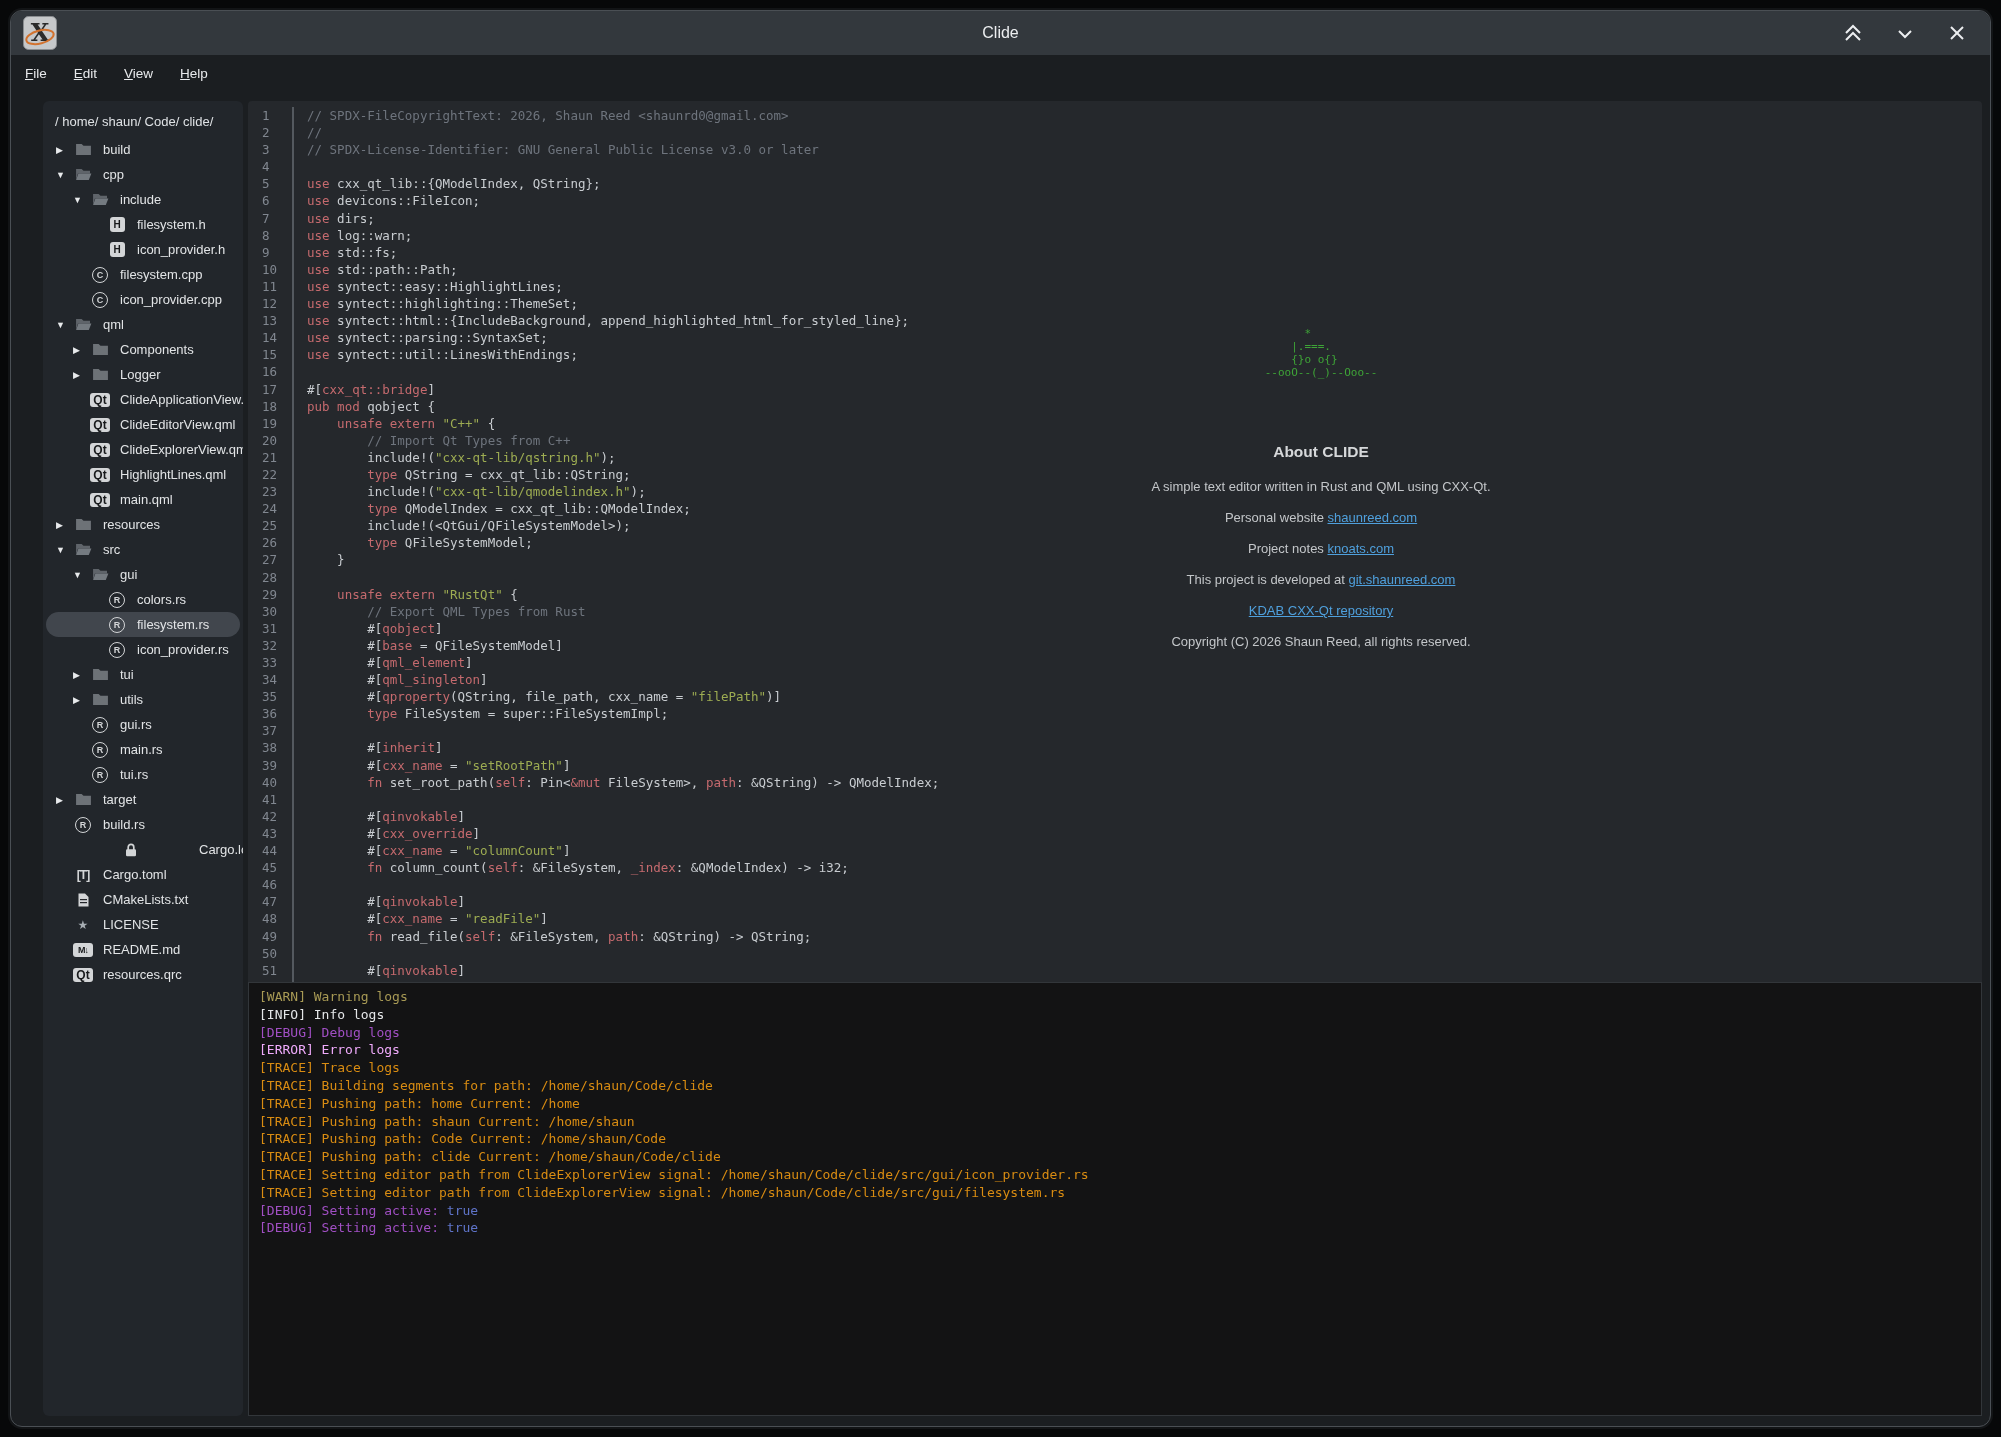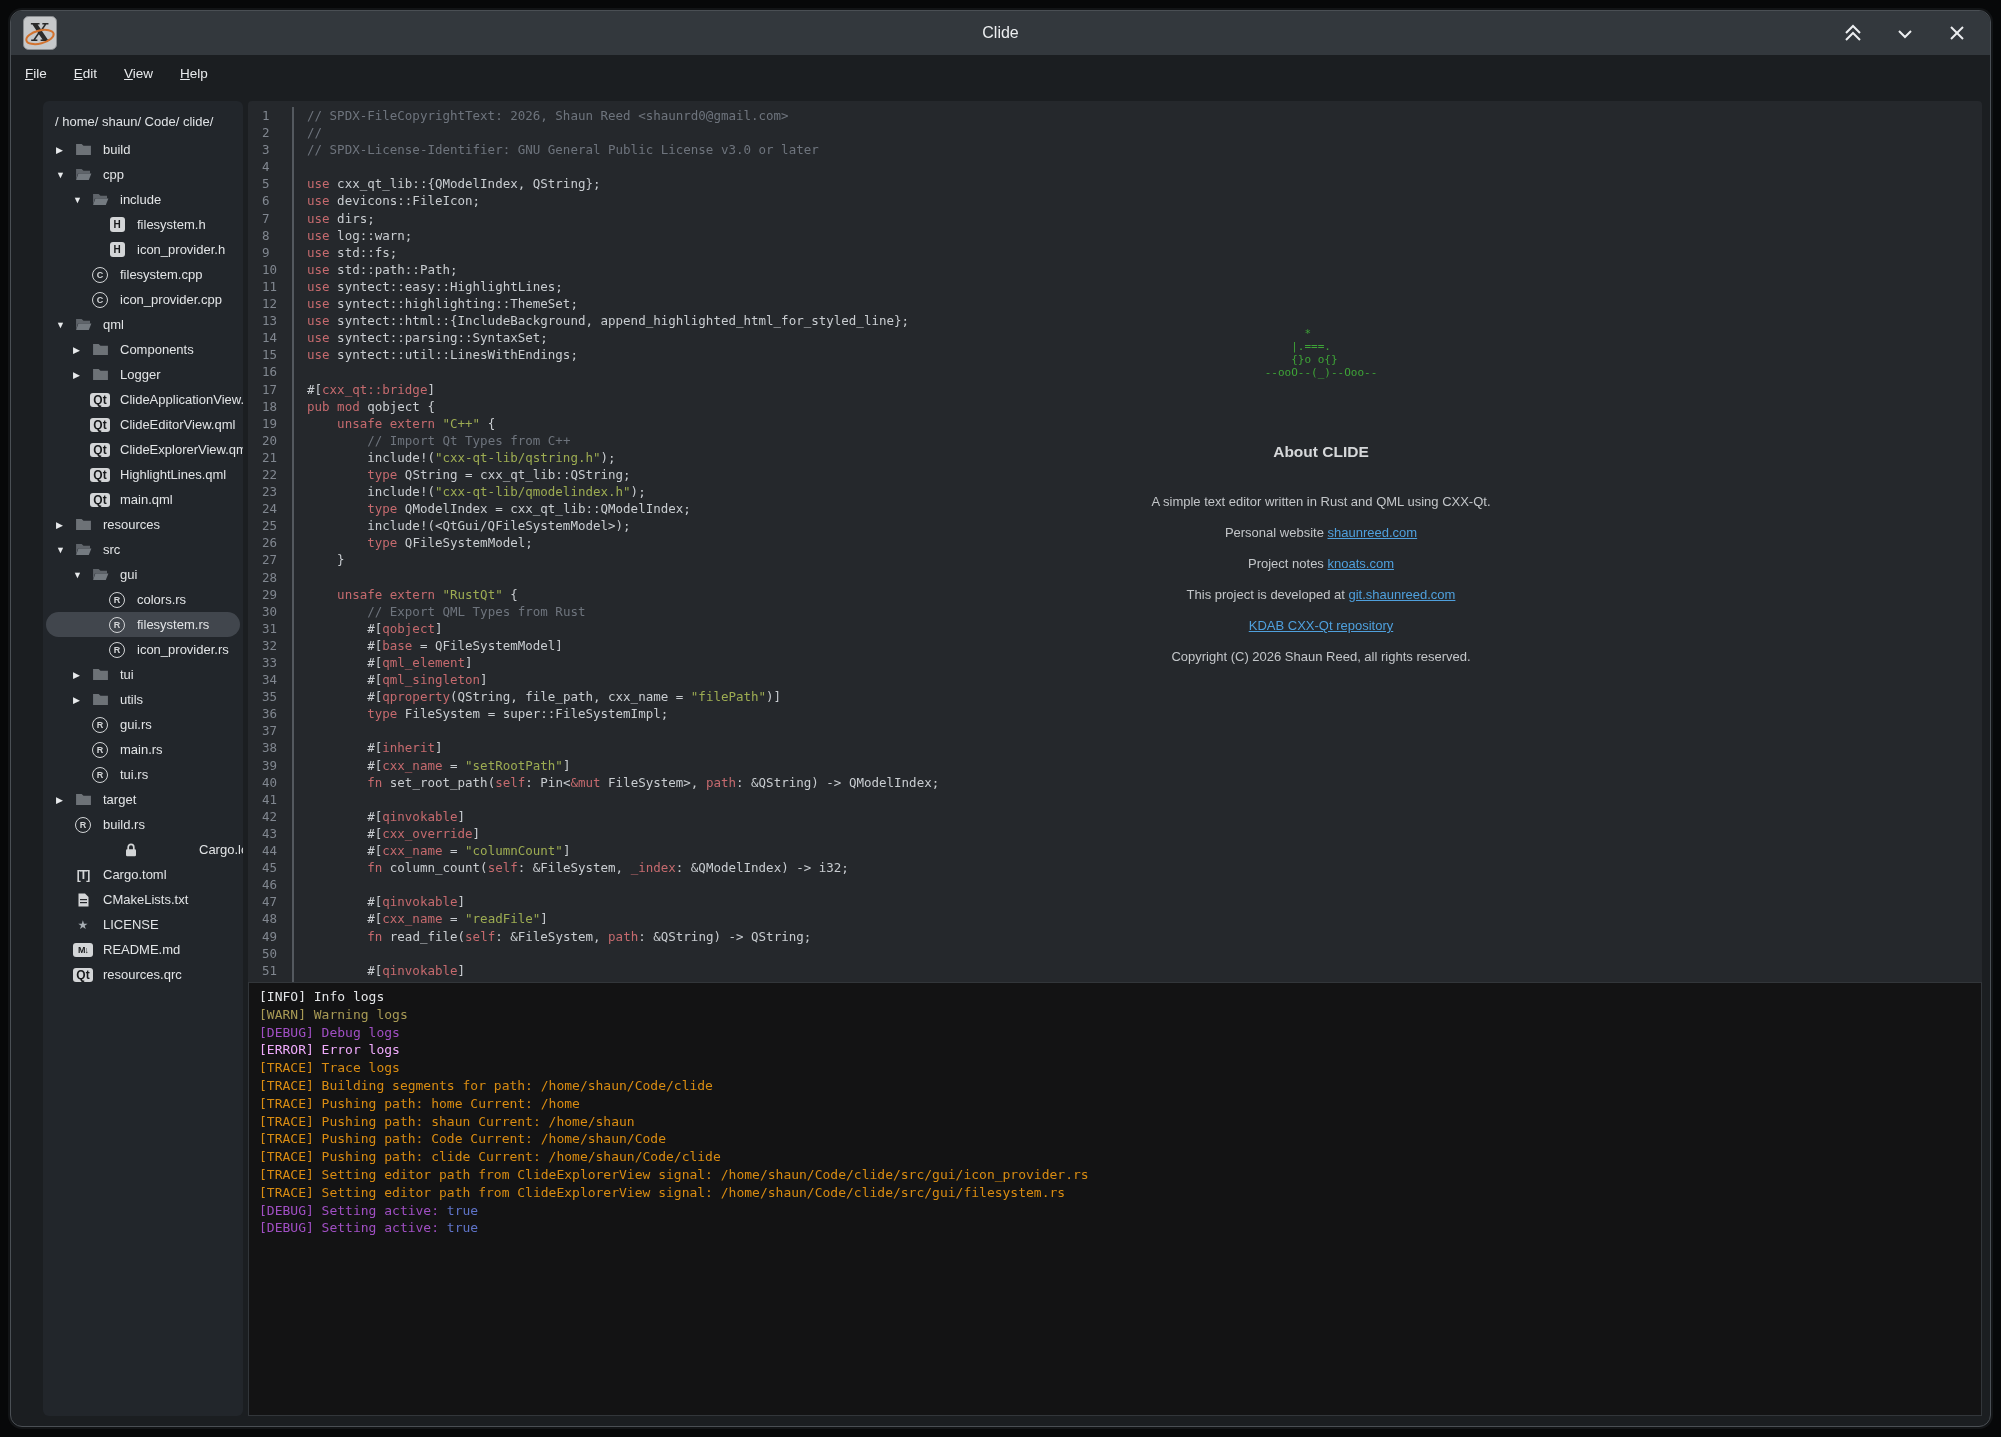--- a/index.html
+++ b/index.html
@@ -45,21 +45,21 @@
   .code-area{position:absolute;inset:0;padding-top:6px;font-family:"DejaVu Sans Mono", monospace;
     font-size:12.5px;line-height:17.1px;}
   .code-line{display:flex;height:17.1px;}
   .ln{width:44px;flex:0 0 44px;padding-left:14px;box-sizing:border-box;color:#818790;}
   .ct{border-left:2px solid #54595f;padding-left:13px;white-space:pre;color:#c9cdd1;}
   .k{color:#c56a6e;} .g{color:#9dac52;} .c{color:#6e747d;} .t{color:#c9cdd1;}
   
   .about{position:absolute;left:833px;top:226px;width:480px;text-align:center;}
   .ascii{font-family:"DejaVu Sans Mono", monospace;font-size:11px;line-height:13px;color:#3ea437;
     display:inline-block;text-align:left;margin:0 0 64px 0;}
-  .about-title{font-size:15.5px;font-weight:bold;color:#d6d8da;margin-bottom:33px;}
+  .about-title{font-size:15.5px;font-weight:bold;color:#d6d8da;margin-bottom:18px;}
   .about p{margin:0 0 16px 0;font-size:13px;color:#c3c6c9;}
   .about a{color:#4fa0dd;text-decoration:underline;cursor:pointer;}
   
   .log-line{font-family:"DejaVu Sans Mono", monospace;font-size:13px;line-height:17.8px;white-space:pre;}
   .lg-info{color:#e4e6e8;} .lg-warn{color:#a89a55;} .lg-debug{color:#a14fc4;}
   .lg-error{color:#f0abfc;} .lg-trace{color:#d98c12;} .lg-val{color:#5f74c9;}
 </style>
 </head>
 <body>
 
@@ -602,22 +602,22 @@
         <p>A simple text editor written in Rust and QML using CXX-Qt.</p>
         <p><span>Personal website </span><a>shaunreed.com</a></p>
         <p><span>Project notes </span><a>knoats.com</a></p>
         <p><span>This project is developed at </span><a>git.shaunreed.com</a></p>
         <p><a>KDAB CXX-Qt repository</a></p>
         <p>Copyright (C) 2026 Shaun Reed, all rights reserved.</p>
       </div>
     </div>
 
     <div class="log" id="log">
+        <div class="log-line"><span class="lg-warn">[WARN] Warning logs</span></div>
         <div class="log-line"><span class="lg-info">[INFO] Info logs</span></div>
-        <div class="log-line"><span class="lg-warn">[WARN] Warning logs</span></div>
         <div class="log-line"><span class="lg-debug">[DEBUG] Debug logs</span></div>
         <div class="log-line"><span class="lg-error">[ERROR] Error logs</span></div>
         <div class="log-line"><span class="lg-trace">[TRACE] Trace logs</span></div>
         <div class="log-line"><span class="lg-trace">[TRACE] Building segments for path: /home/shaun/Code/clide</span></div>
         <div class="log-line"><span class="lg-trace">[TRACE] Pushing path: home Current: /home</span></div>
         <div class="log-line"><span class="lg-trace">[TRACE] Pushing path: shaun Current: /home/shaun</span></div>
         <div class="log-line"><span class="lg-trace">[TRACE] Pushing path: Code Current: /home/shaun/Code</span></div>
         <div class="log-line"><span class="lg-trace">[TRACE] Pushing path: clide Current: /home/shaun/Code/clide</span></div>
         <div class="log-line"><span class="lg-trace">[TRACE] Setting editor path from ClideExplorerView signal: /home/shaun/Code/clide/src/gui/icon_provider.rs</span></div>
         <div class="log-line"><span class="lg-trace">[TRACE] Setting editor path from ClideExplorerView signal: /home/shaun/Code/clide/src/gui/filesystem.rs</span></div>

